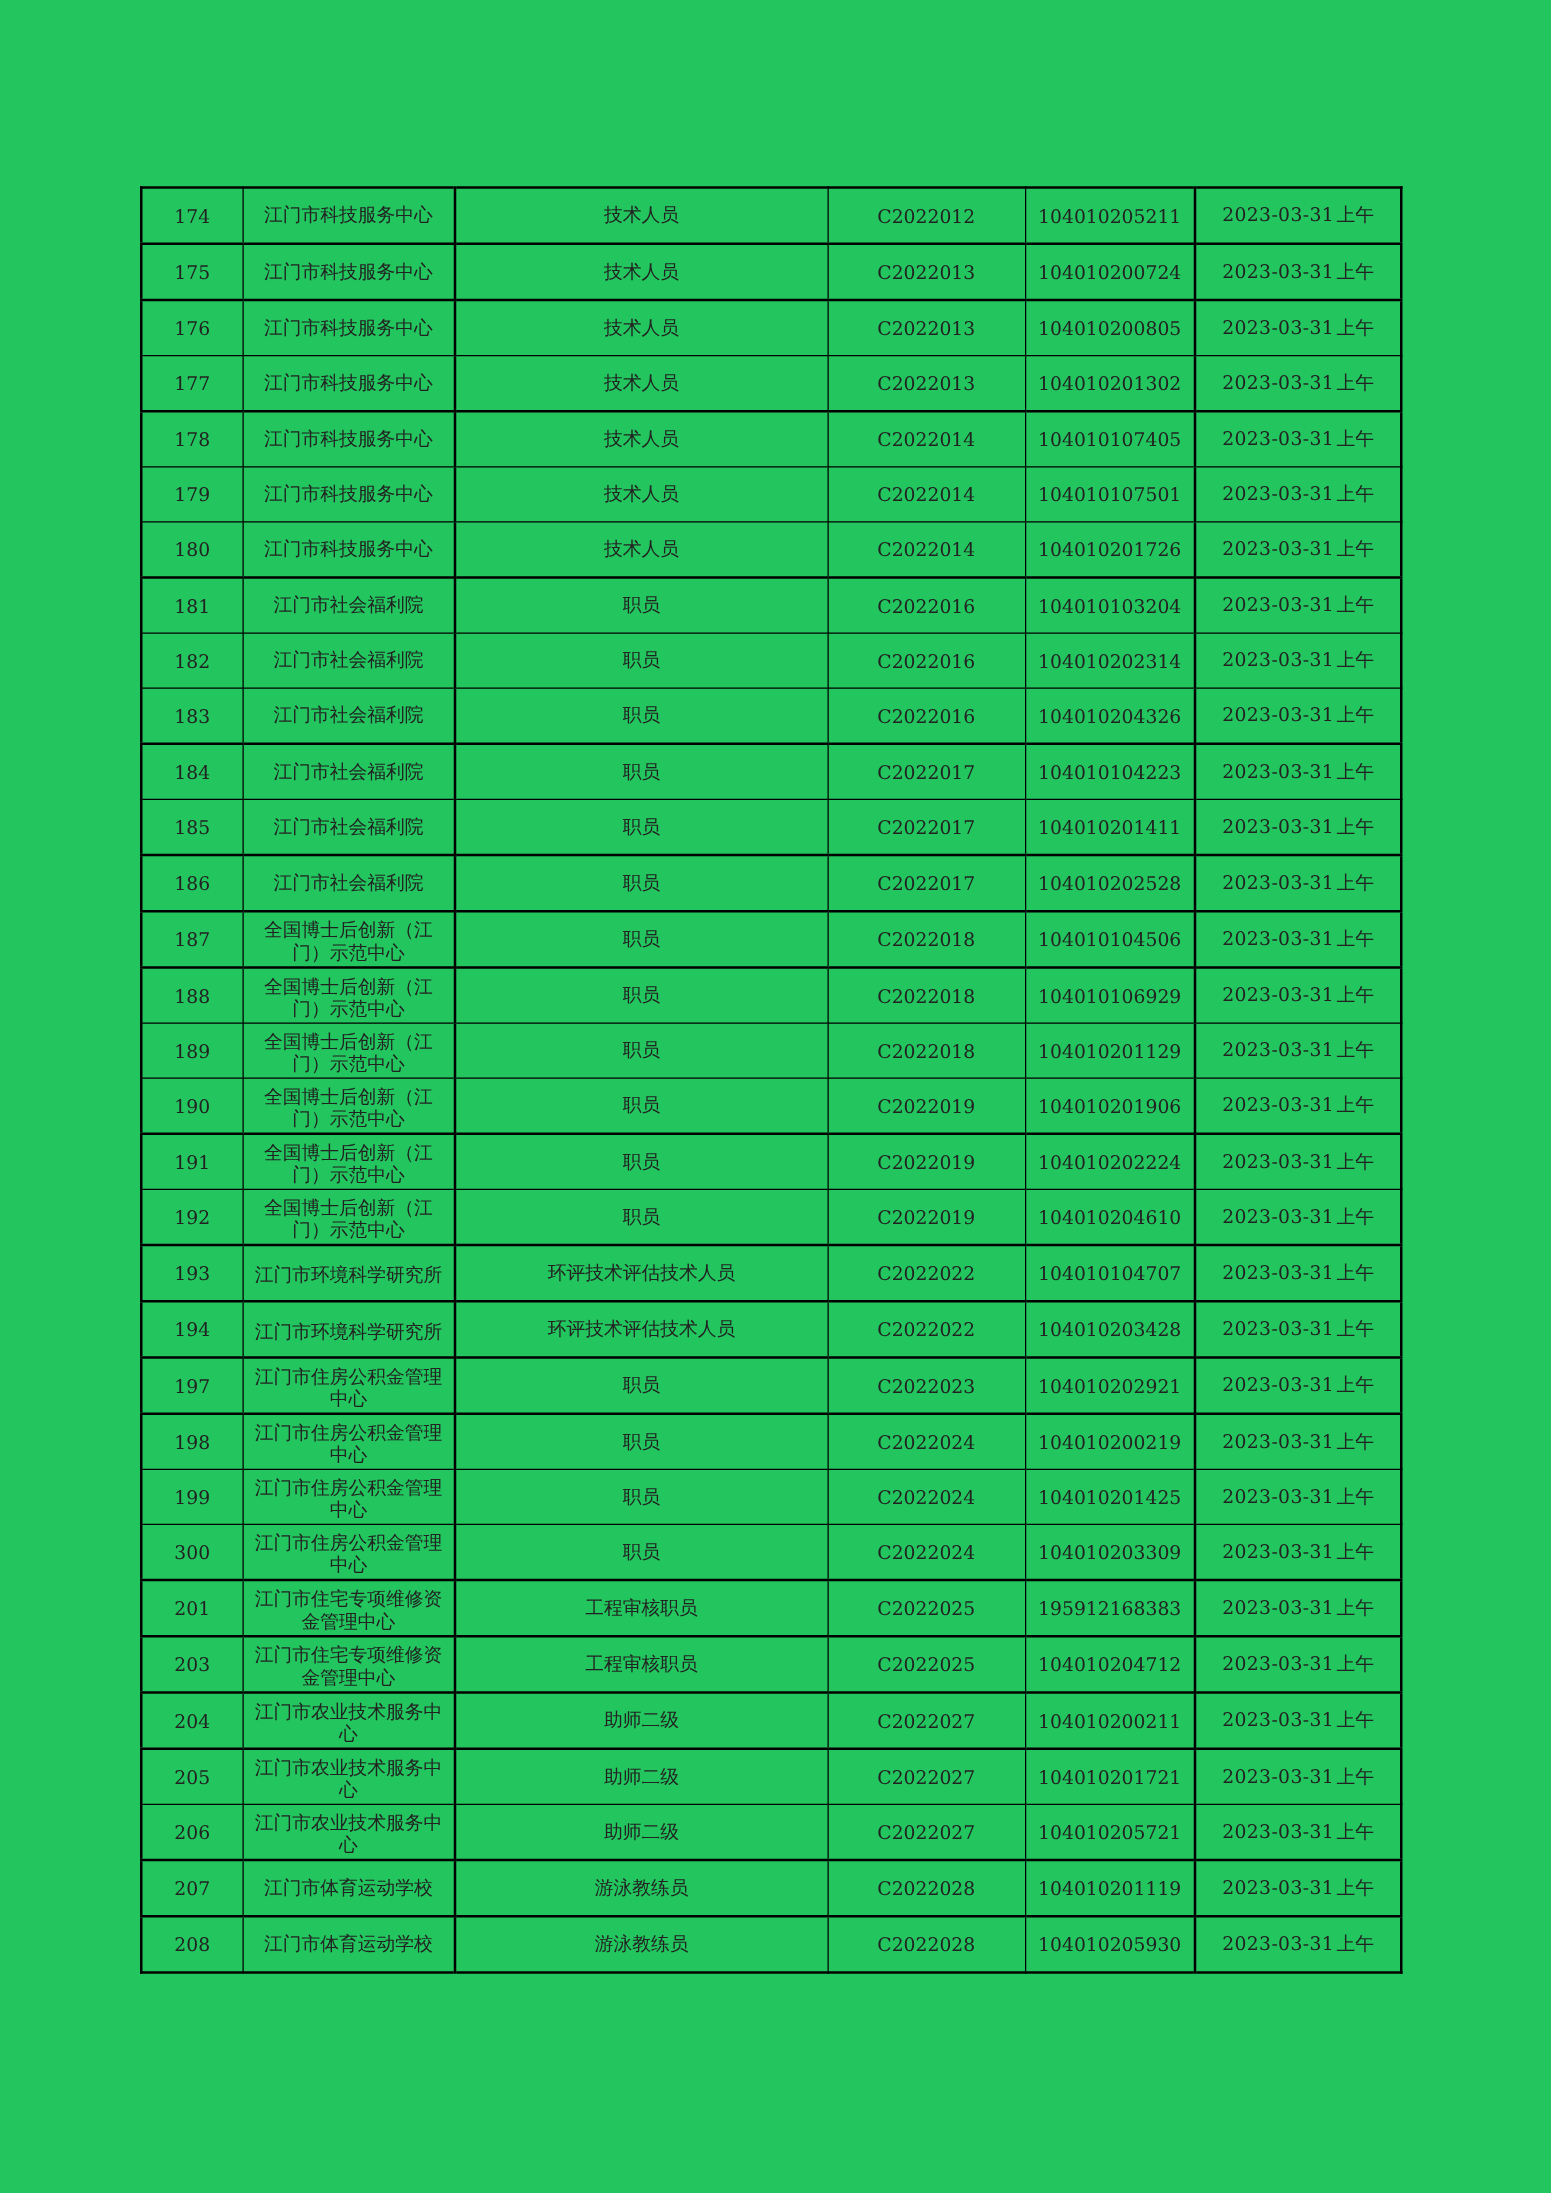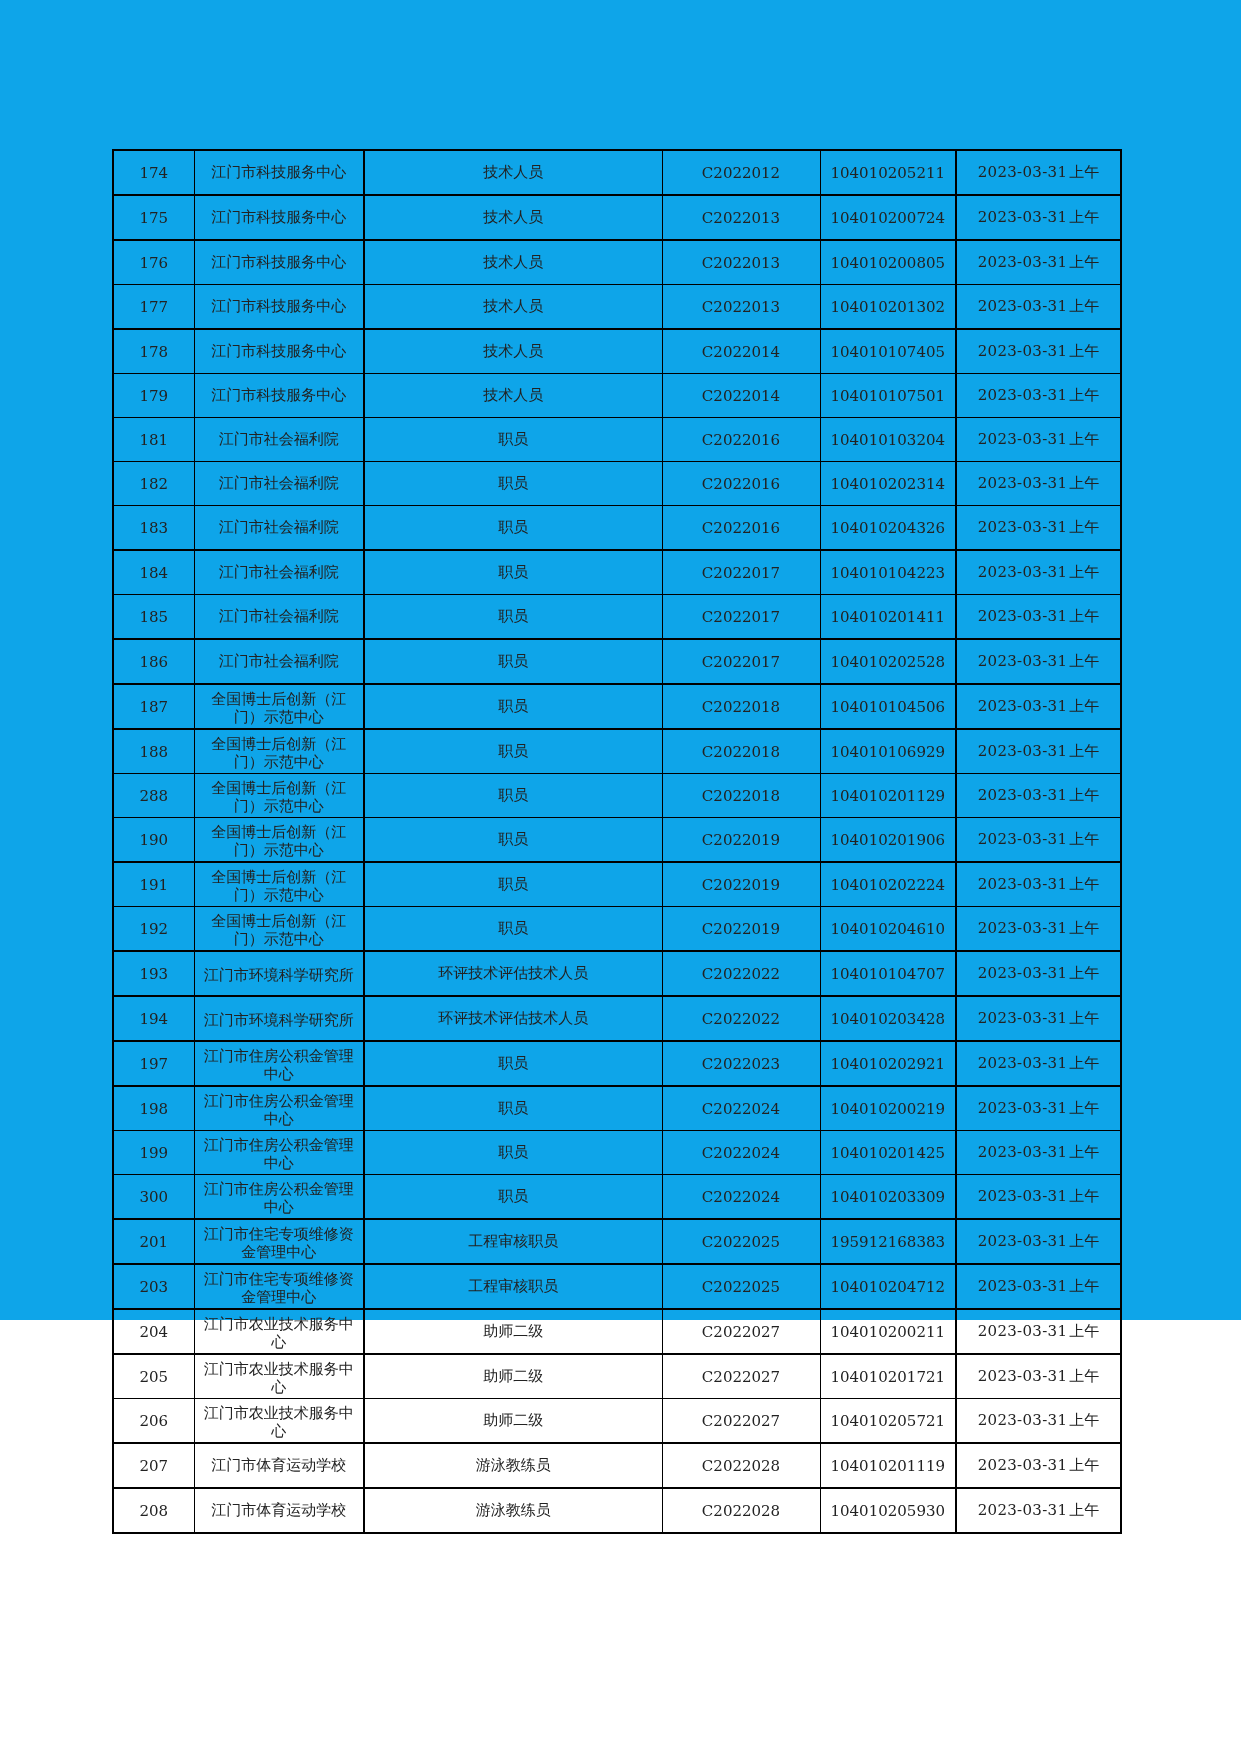--- a/index.html
+++ b/index.html
@@ -1,17 +1,17 @@
 <!DOCTYPE html>
 <html><head>
 <meta charset="utf-8">
 <style>
   html, body { margin: 0; padding: 0; background: #ffffff; }
   body { width: 1241px; height: 1754px; position: relative; overflow: hidden; }
-  .page { position: absolute; left: 0; top: 0; width: 1241px; height: 1320px; background: #0ea5e9; }
+  .page { position: absolute; left: 0; top: 0; width: 1241px; height: 1754px; background: #22c55e; }
   table.roster {
     position: absolute;
     left: 112px;
     top: 149px;
     border-collapse: collapse;
     table-layout: fixed;
     font-family: "DejaVu Serif", "Liberation Serif", serif;
     color: #222;
     border: 2px solid #000;
   }
@@ -118,20 +118,30 @@
     <td>179</td>
     <td class="unit thick-right single">
             <span class="unit-inner">江门市科技服务中心</span>
           </td>
     <td>技术人员</td>
     <td>C2022014</td>
     <td class="thick-right">104010107501</td>
     <td><span class="date-part">2023-03-31</span><span class="ampm">上午</span></td>
   </tr>
 
+  <tr class="thick-bottom">
+    <td>180</td>
+    <td class="unit thick-right single">
+            <span class="unit-inner">江门市科技服务中心</span>
+          </td>
+    <td>技术人员</td>
+    <td>C2022014</td>
+    <td class="thick-right">104010201726</td>
+    <td><span class="date-part">2023-03-31</span><span class="ampm">上午</span></td>
+  </tr>
 
   <tr>
     <td>181</td>
     <td class="unit thick-right single">
             <span class="unit-inner">江门市社会福利院</span>
           </td>
     <td>职员</td>
     <td>C2022016</td>
     <td class="thick-right">104010103204</td>
     <td><span class="date-part">2023-03-31</span><span class="ampm">上午</span></td>
@@ -208,21 +218,21 @@
     <td class="unit thick-right wrap">
             <span class="unit-inner">全国博士后创新（江门）示范中心</span>
           </td>
     <td>职员</td>
     <td>C2022018</td>
     <td class="thick-right">104010106929</td>
     <td><span class="date-part">2023-03-31</span><span class="ampm">上午</span></td>
   </tr>
 
   <tr>
-    <td>288</td>
+    <td>189</td>
     <td class="unit thick-right wrap">
             <span class="unit-inner">全国博士后创新（江门）示范中心</span>
           </td>
     <td>职员</td>
     <td>C2022018</td>
     <td class="thick-right">104010201129</td>
     <td><span class="date-part">2023-03-31</span><span class="ampm">上午</span></td>
   </tr>
 
   <tr class="thick-bottom">

